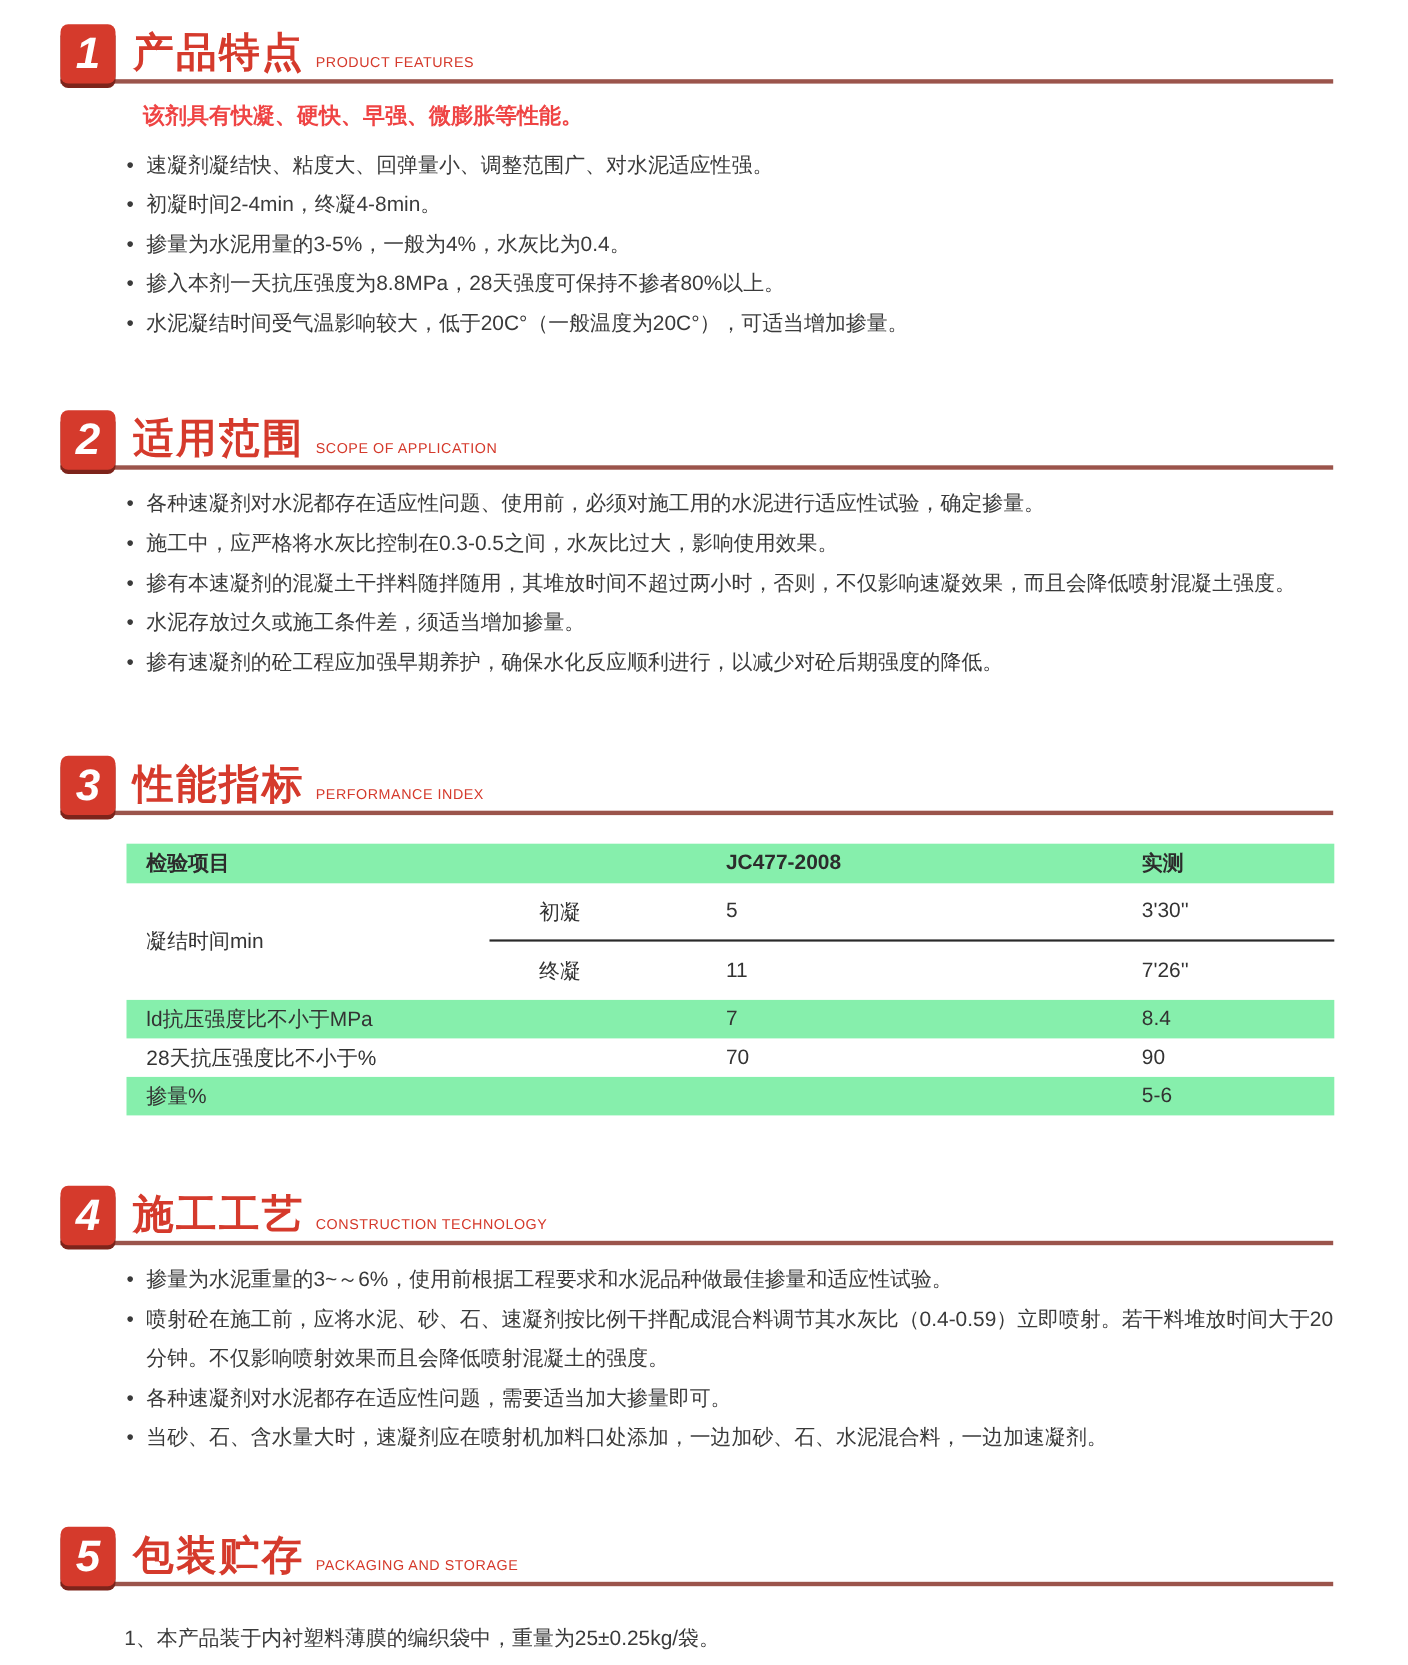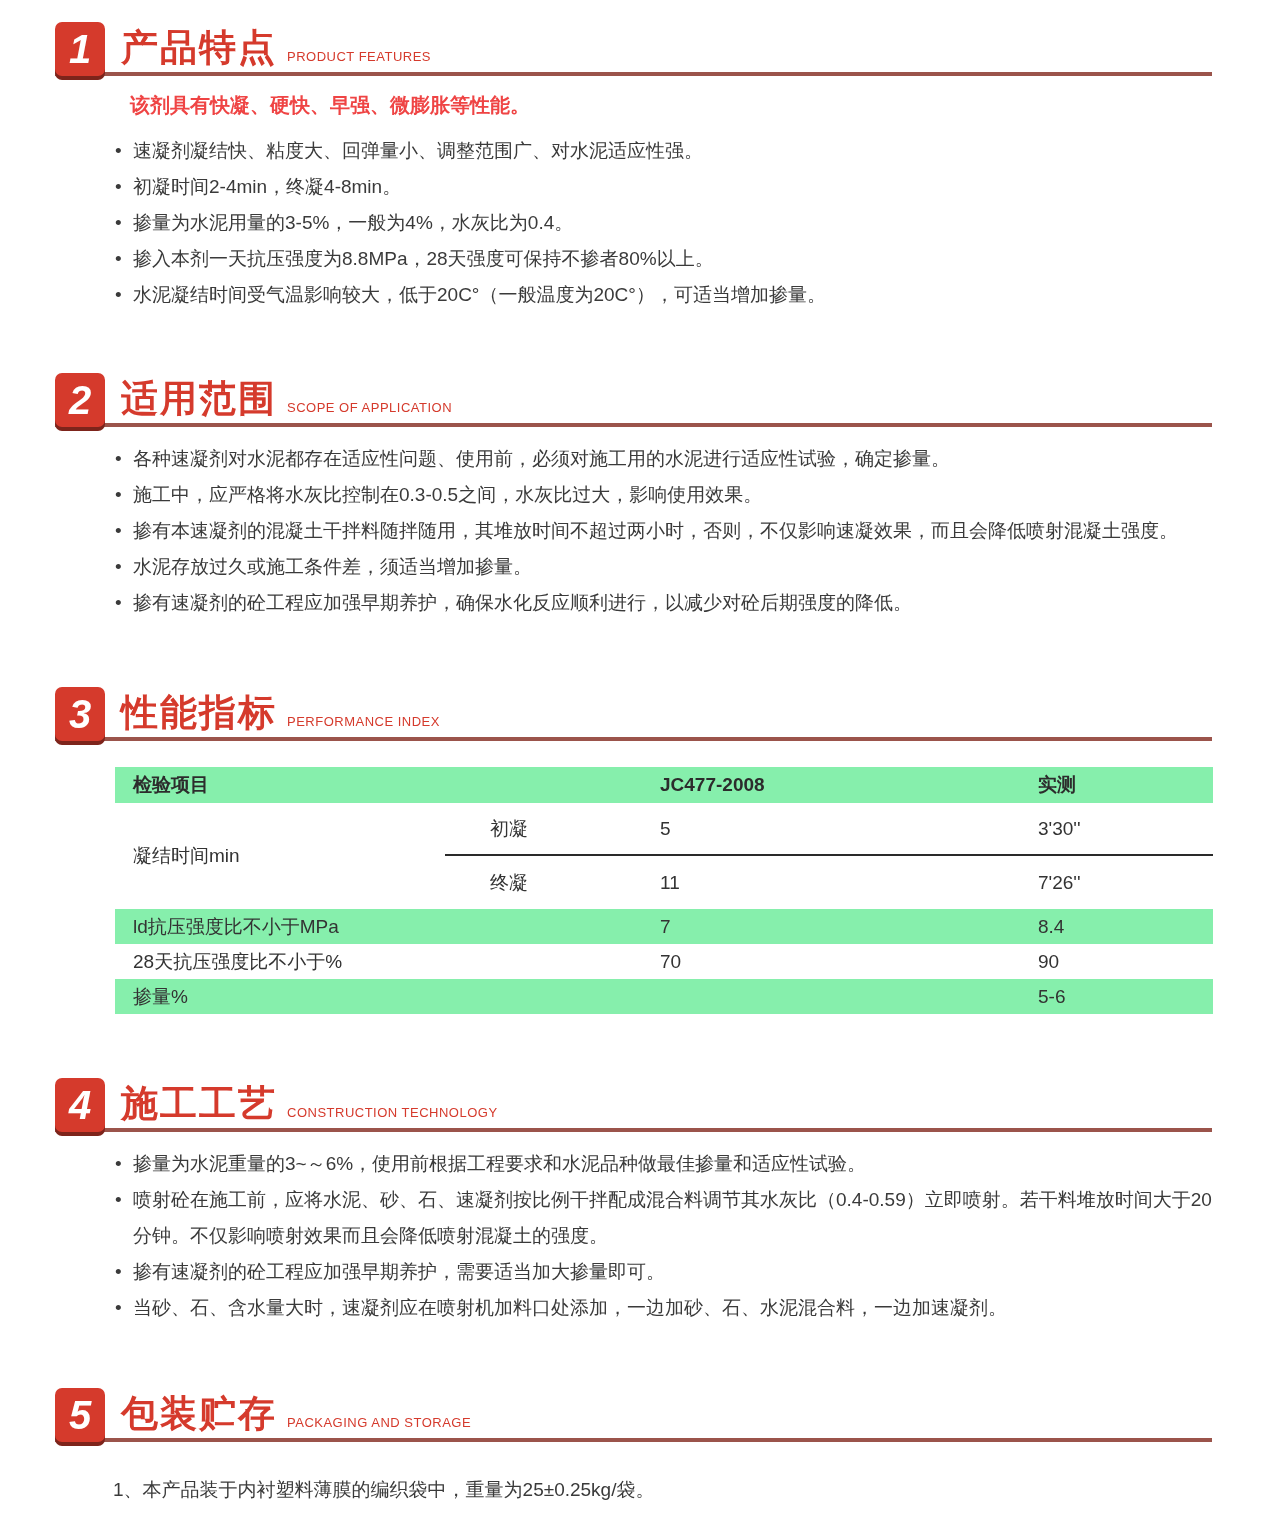--- a/index.html
+++ b/index.html
@@ -225,21 +225,21 @@
 
 <div class="section s4">
   <div class="sec-header">
     <div class="badge">4</div>
     <div class="sec-title">施工工艺</div>
     <div class="sec-sub">CONSTRUCTION TECHNOLOGY</div>
   </div>
   <ul class="bullets">
     <li>掺量为水泥重量的3~～6%，使用前根据工程要求和水泥品种做最佳掺量和适应性试验。</li>
     <li>喷射砼在施工前，应将水泥、砂、石、速凝剂按比例干拌配成混合料调节其水灰比（0.4-0.59）立即喷射。若干料堆放时间大于20分钟。不仅影响喷射效果而且会降低喷射混凝土的强度。</li>
-    <li>掺有速凝剂的砼工程应加强早期养护，需要适当加大掺量即可。</li>
+    <li>各种速凝剂对水泥都存在适应性问题，需要适当加大掺量即可。</li>
     <li>当砂、石、含水量大时，速凝剂应在喷射机加料口处添加，一边加砂、石、水泥混合料，一边加速凝剂。</li>
   </ul>
 </div>
 
 <div class="section s5">
   <div class="sec-header">
     <div class="badge">5</div>
     <div class="sec-title">包装贮存</div>
     <div class="sec-sub">PACKAGING AND STORAGE</div>
   </div>

